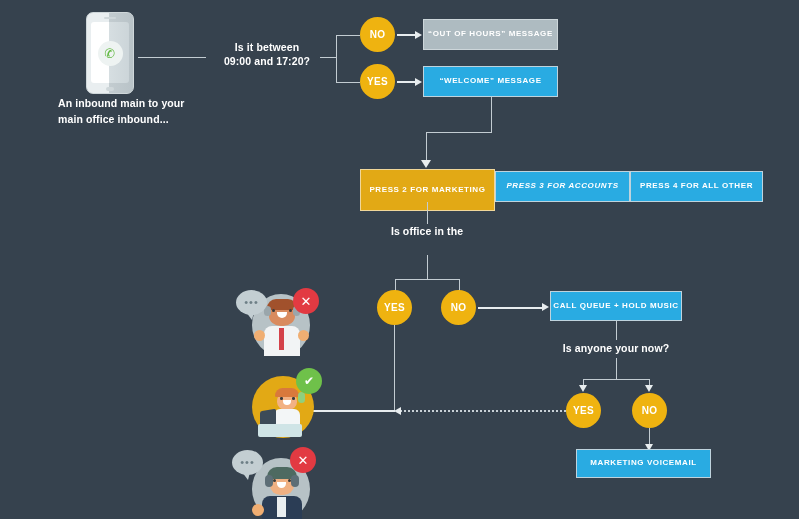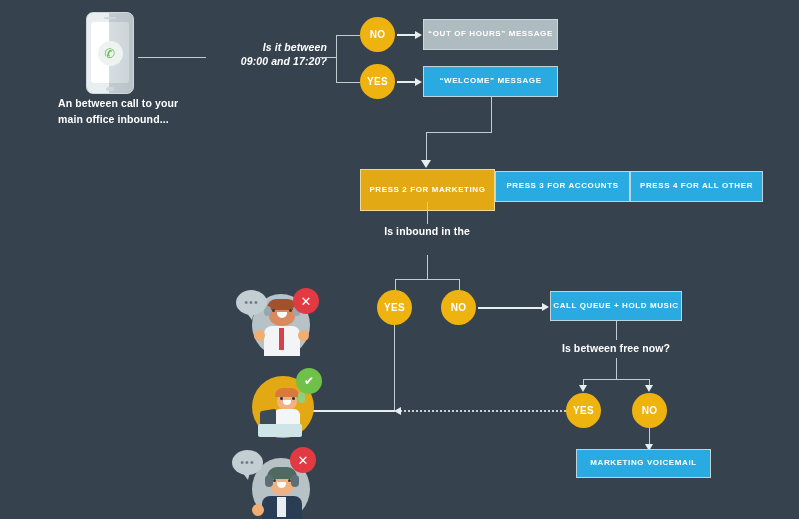--- a/index.html
+++ b/index.html
@@ -48,21 +48,21 @@
 
   .qtext{
     position:absolute;
     color:#ffffff;
     font-size:10.5px;
     font-weight:bold;
     line-height:1.35;
     letter-spacing:.1px;
     text-align:center;
   }
-  .qtext.left{text-align:right;font-style:italic;}
+  .qtext.left{text-align:center;}
 
   .caption{
     position:absolute;
     color:#ffffff;
     font-size:10.5px;
     font-weight:bold;
     line-height:1.5;
     letter-spacing:.1px;
     text-align:left;
   }
@@ -165,21 +165,21 @@
   <div class="phone">
     <div class="speaker"></div>
     <div class="screen"></div>
     <div class="greencircle">
       <span class="handset">✆</span>
     </div>
     <div class="homebtn"></div>
   </div>
 
   <div class="caption" style="left:58px; top:96px; width:170px;">
-    <div>An between call to your</div>
+    <div>An inbound main to your</div>
     <div>main office inbound...</div>
   </div>
 
   <div class="ln h" style="left:138px; top:57px; width:68px;"></div>
 
   <div class="qtext left" style="left:207px; top:40px; width:120px;">
     <div>Is it between</div>
     <div>09:00 and 17:20?</div>
   </div>
 
@@ -201,27 +201,27 @@
   <div class="node box grey" style="left:423px; top:19px; width:135px; height:31px;">“OUT OF HOURS” MESSAGE</div>
 
   <div class="node box blue" style="left:423px; top:66px; width:135px; height:31px;">“WELCOME” MESSAGE</div>
 
   <div class="ln v" style="left:491px; top:97px; height:35px;"></div>
   <div class="ln h" style="left:426px; top:132px; width:66px;"></div>
   <div class="ln v" style="left:426px; top:132px; height:29px;"></div>
   <div class="arr down" style="left:421px; top:160px;"></div>
 
   <div class="node box gold" style="left:360px; top:169px; width:135px; height:42px;">PRESS 2 FOR MARKETING</div>
-  <div class="node box blue" style="left:495px; top:171px; width:135px; height:31px;">PRESS 3 FOR ACCOUNTS</div>
+  <div class="node box blue" style="left:495px; top:171px; width:135px; height:31px;font-style:italic;">PRESS 3 FOR ACCOUNTS</div>
   <div class="node box blue" style="left:630px; top:171px; width:133px; height:31px;">PRESS 4 FOR ALL OTHER</div>
 
   <div class="ln v" style="left:427px; top:202px; height:22px;"></div>
 
   <div class="qtext" style="left:347px; top:224px; width:160px;">
-    <div>Is inbound in the</div>
+    <div>Is office in the</div>
   </div>
 
   <div class="ln v" style="left:427px; top:255px; height:24px;"></div>
   <div class="ln h" style="left:395px; top:279px; width:64px;"></div>
   <div class="ln v" style="left:395px; top:279px; height:13px;"></div>
   <div class="ln v" style="left:459px; top:279px; height:13px;"></div>
 
   <div class="node circle" style="left:377px; top:290px; width:35px; height:35px;">YES</div>
   <div class="node circle" style="left:441px; top:290px; width:35px; height:35px;">NO</div>
 
@@ -229,21 +229,21 @@
   <div class="arr right" style="left:542px; top:303px;"></div>
 
   <div class="node box blue" style="left:550px; top:291px; width:132px; height:30px;">CALL QUEUE + HOLD MUSIC</div>
 
   <div class="ln v" style="left:394px; top:325px; height:86px;"></div>
   <div class="ln thick h" style="left:312px; top:410px; width:83px;"></div>
   <div class="arr left" style="left:306px; top:407px;"></div>
 
   <div class="ln v" style="left:616px; top:321px; height:19px;"></div>
   <div class="qtext" style="left:536px; top:341px; width:160px;">
-    <div>Is between free now?</div>
+    <div>Is anyone your now?</div>
   </div>
 
   <div class="ln v" style="left:616px; top:358px; height:21px;"></div>
   <div class="ln h" style="left:583px; top:379px; width:66px;"></div>
   <div class="ln v" style="left:583px; top:379px; height:7px;"></div>
   <div class="ln v" style="left:649px; top:379px; height:7px;"></div>
   <div class="arr downsm" style="left:579px; top:385px;"></div>
   <div class="arr downsm" style="left:645px; top:385px;"></div>
 
   <div class="node circle" style="left:566px; top:393px; width:35px; height:35px;">YES</div>

